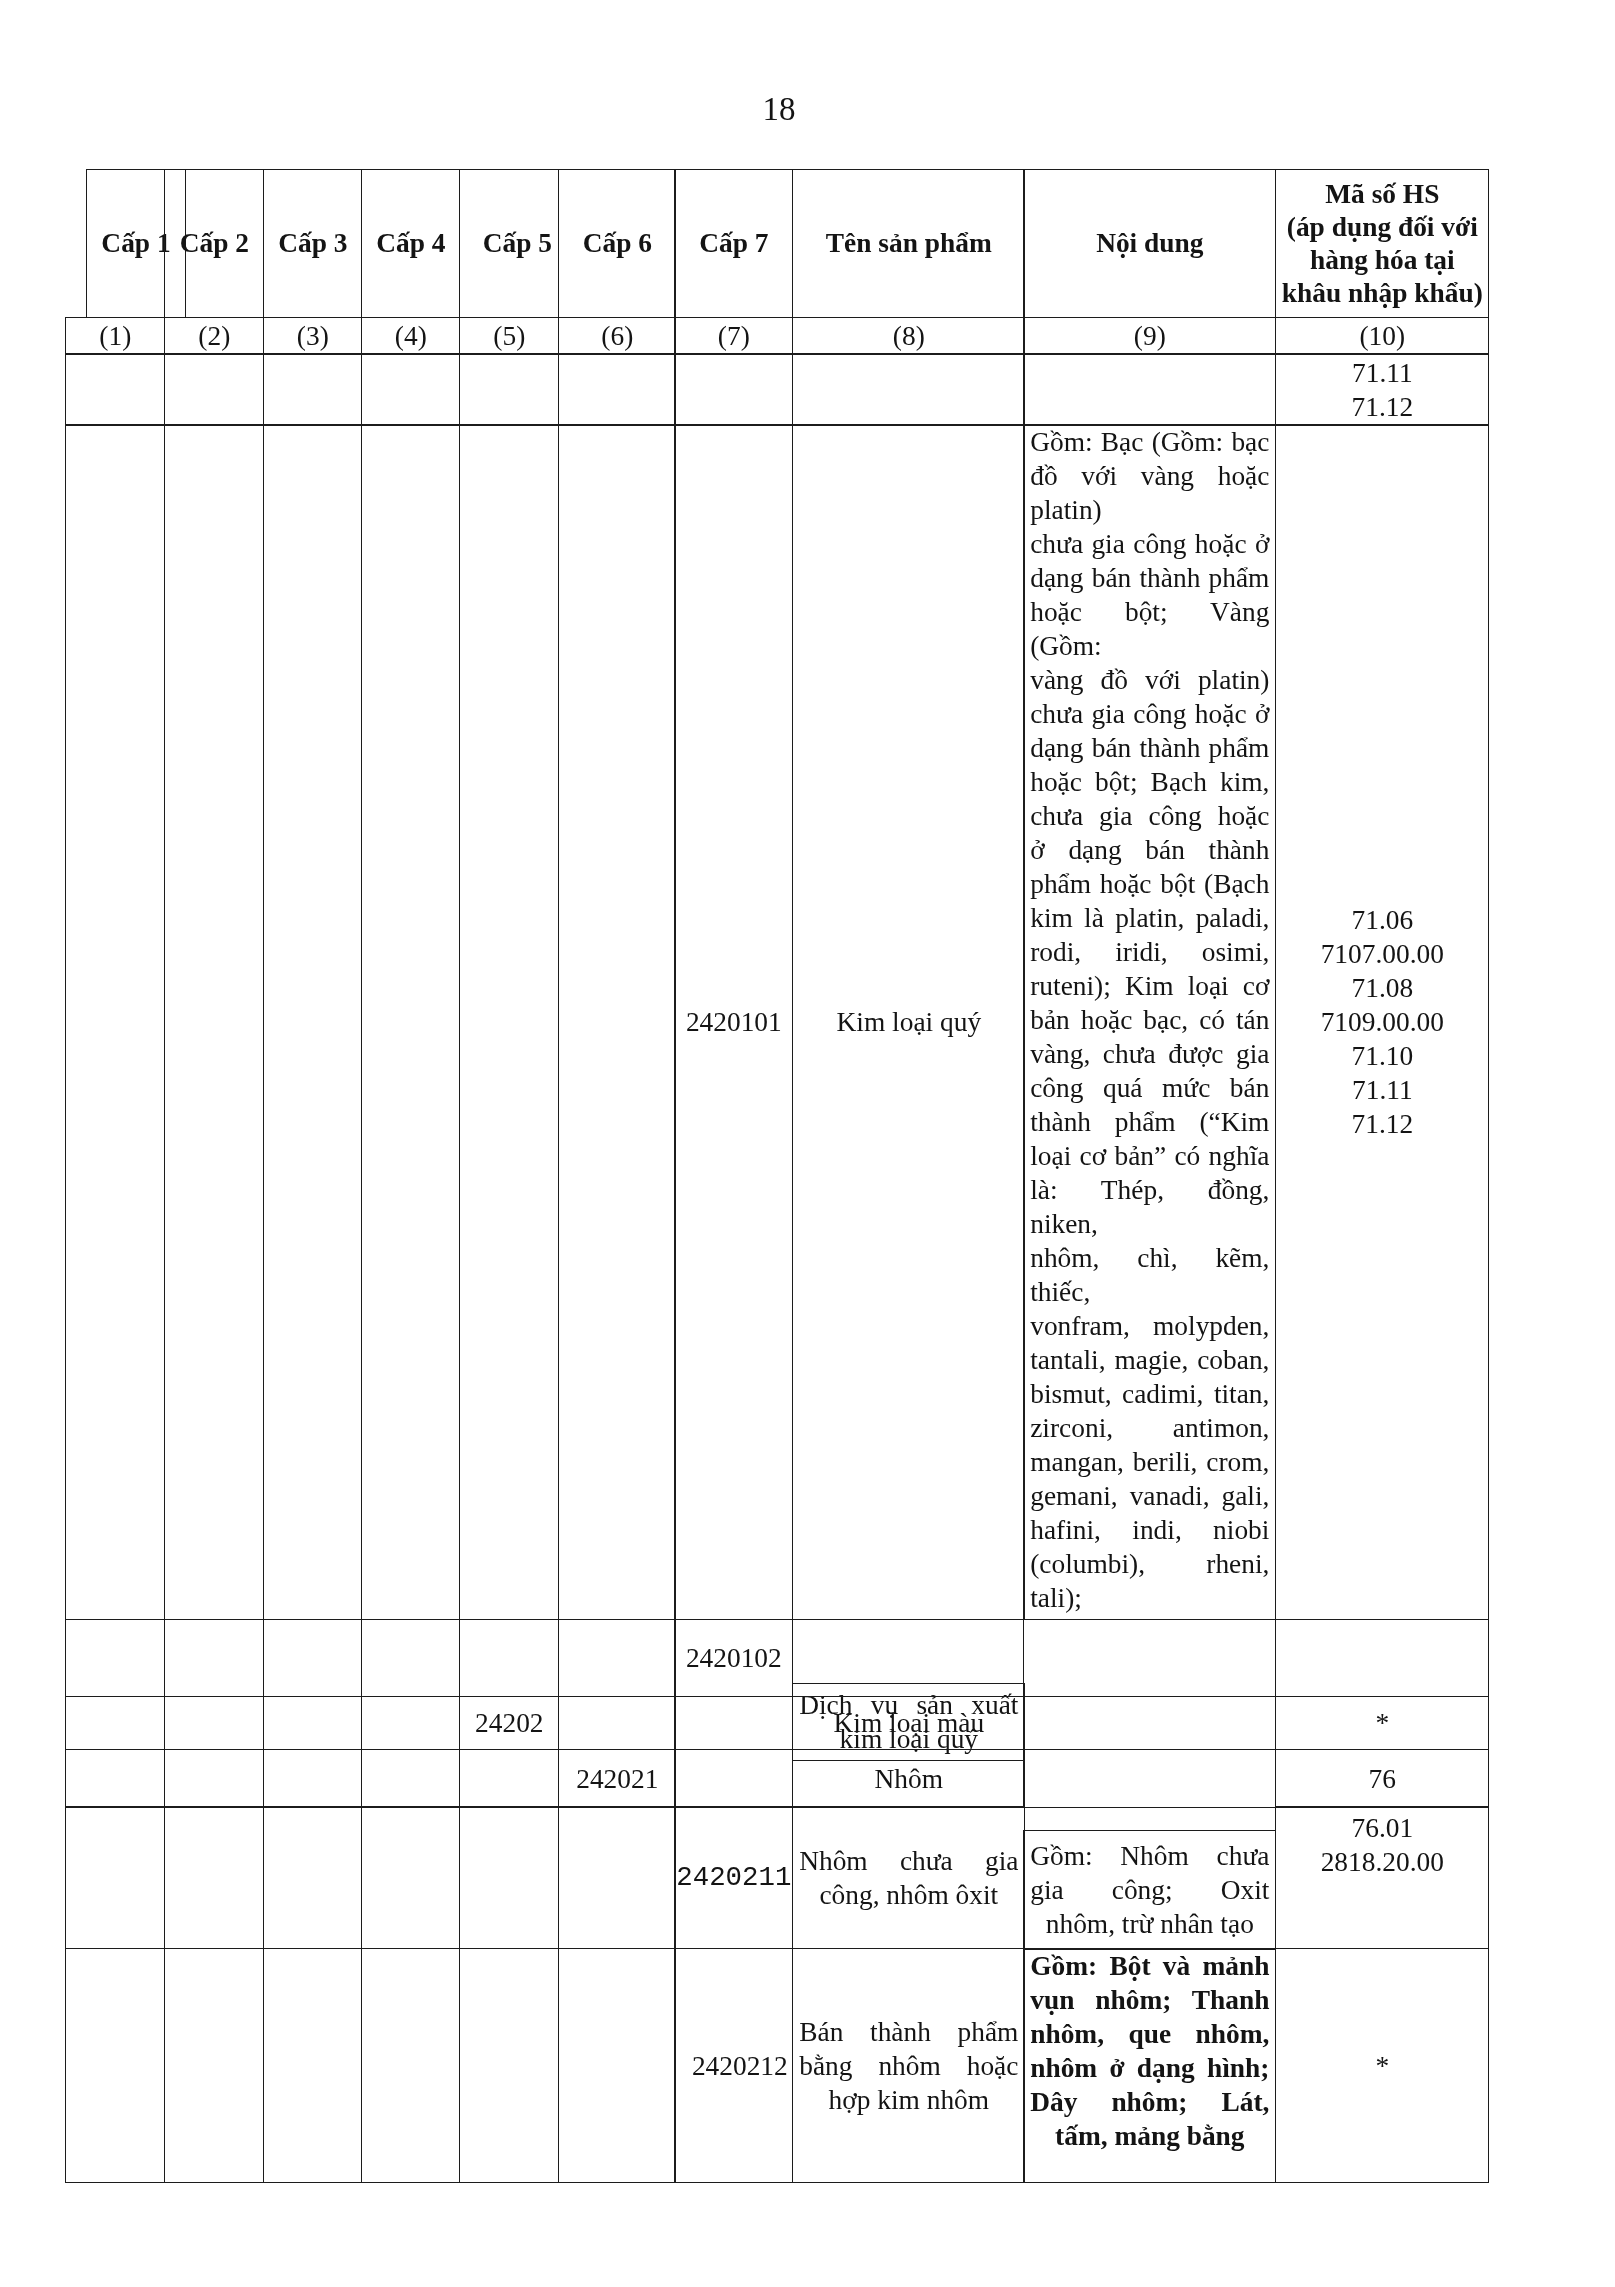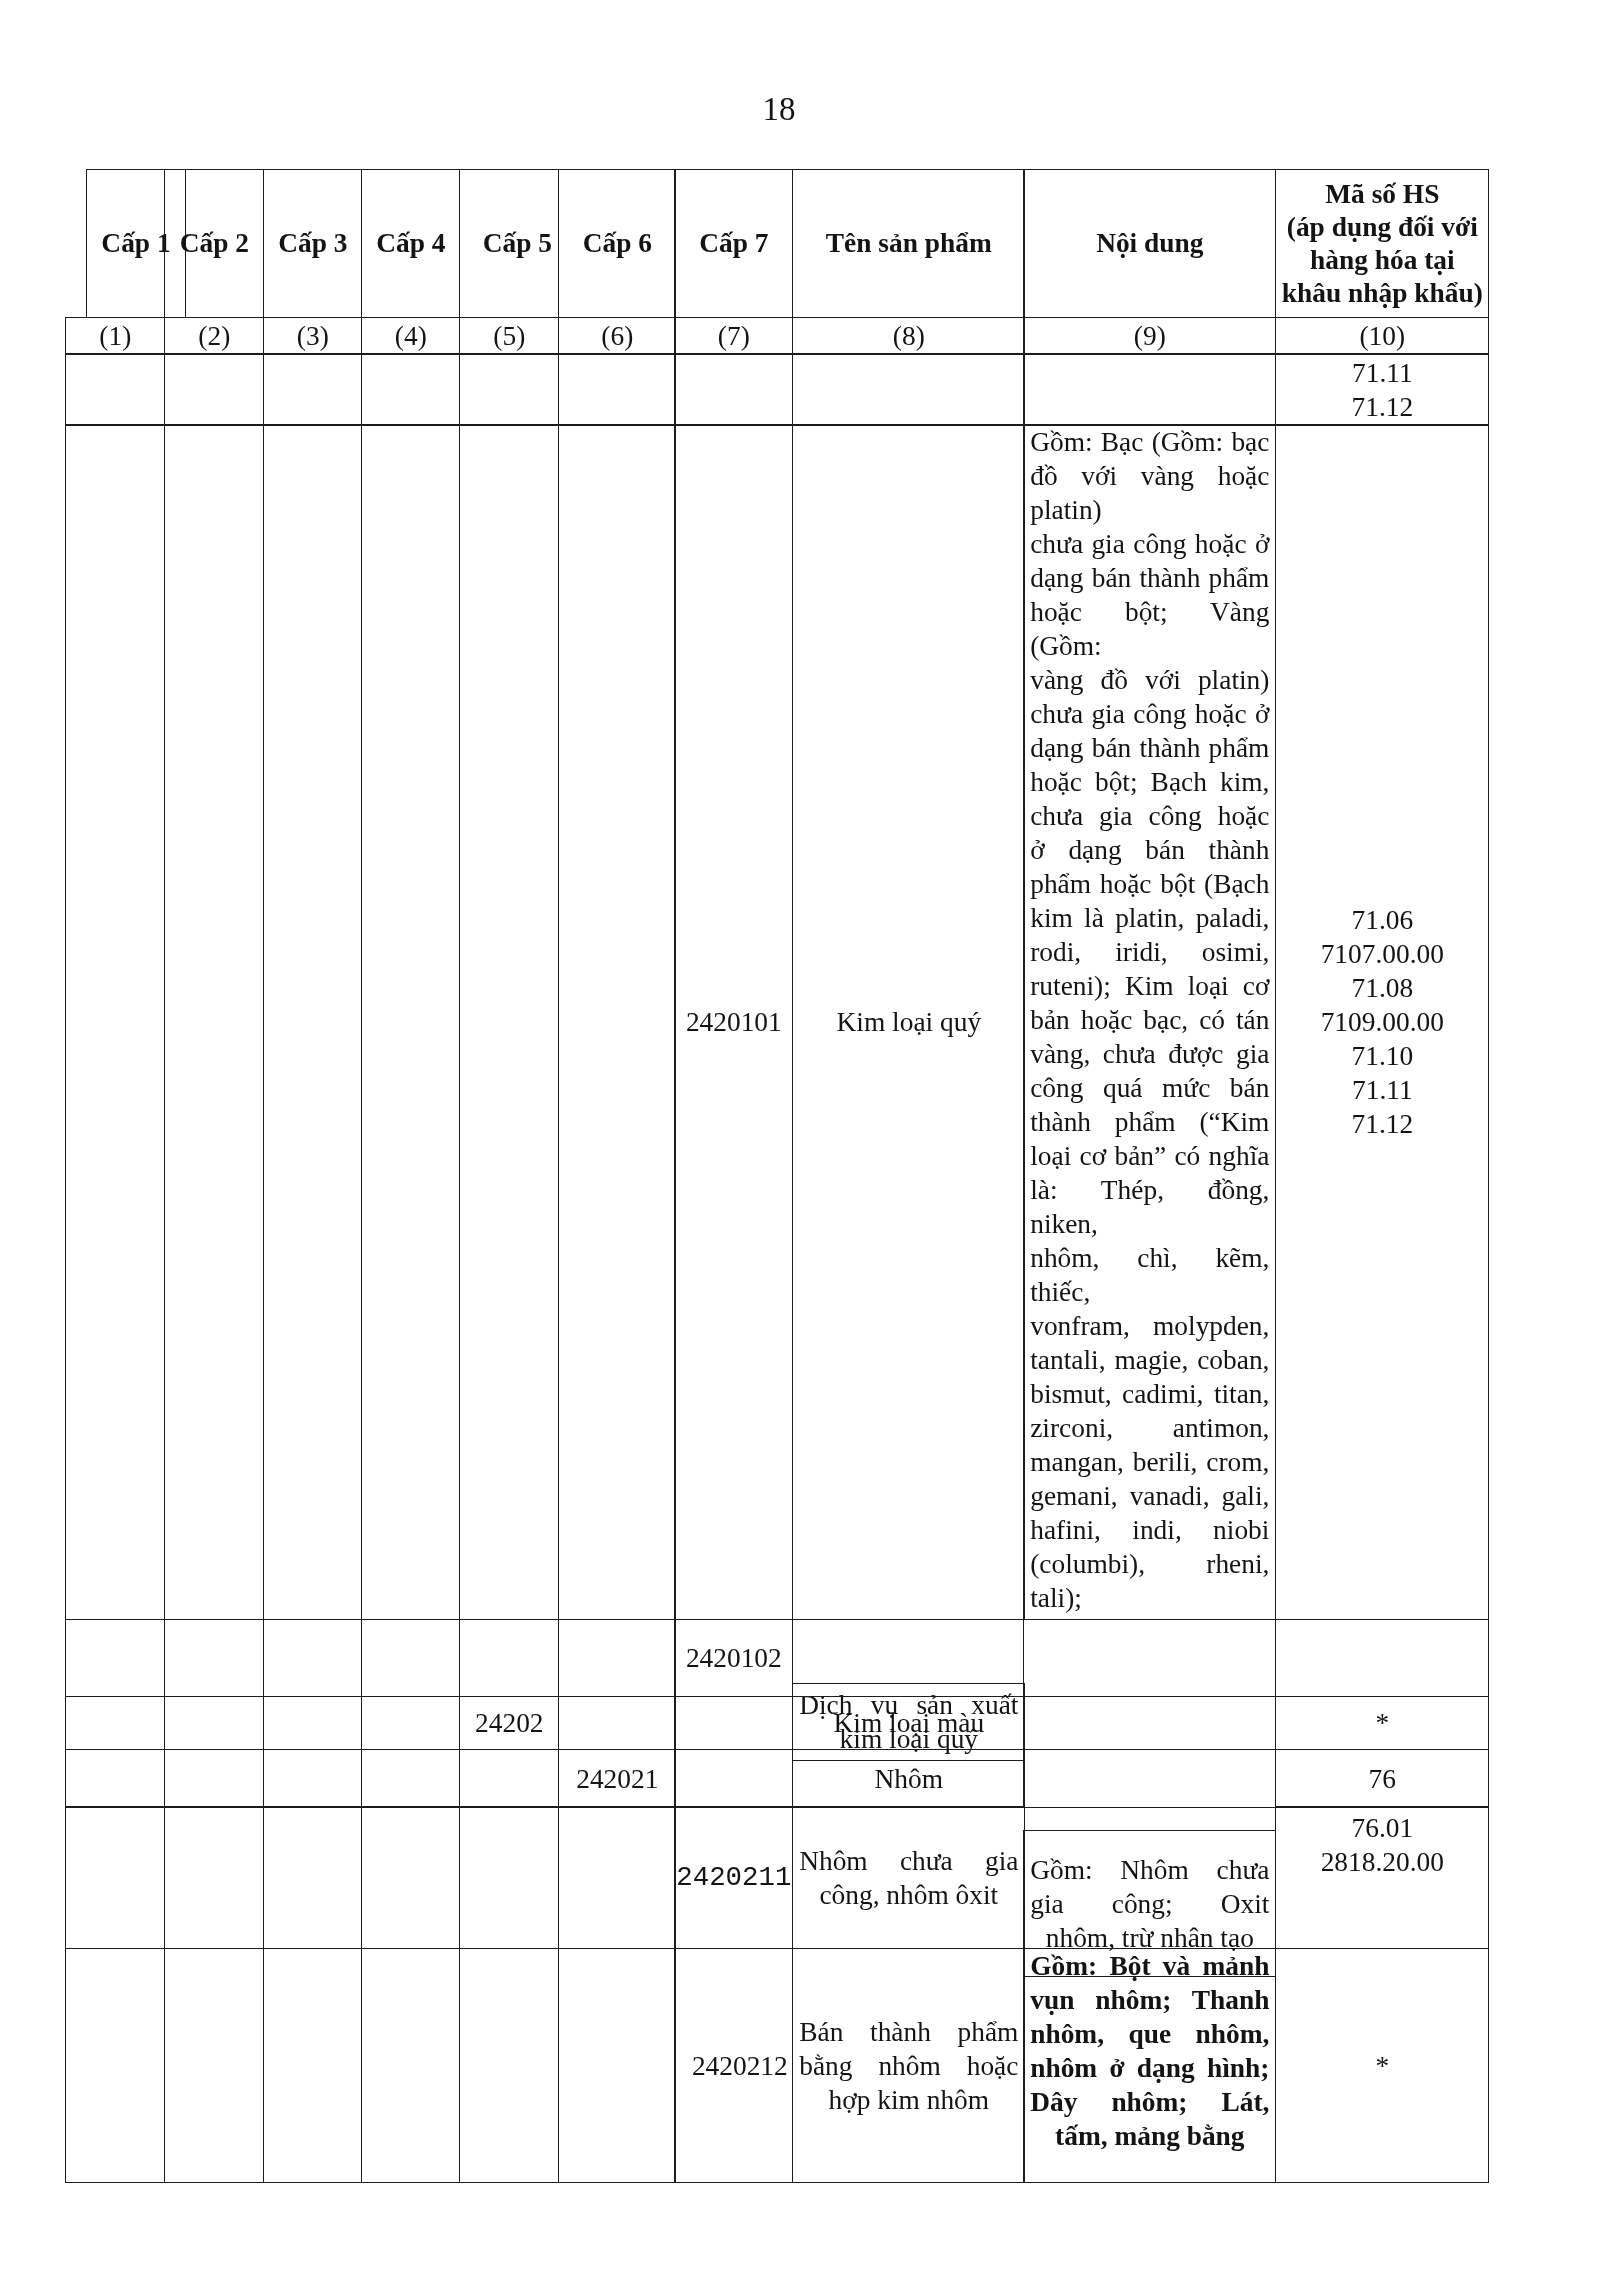--- a/index.html
+++ b/index.html
@@ -214,21 +214,21 @@
     <div class="cell" style="left: 559px; top: 1807px; width: 118px; height: 143px;"></div>
     <div class="cell" style="left: 675px; top: 1807px; width: 119px; height: 143px; font-family: Liberation Mono, monospace;">
       <div class="txt code">2420211</div>
     </div>
     <div class="cell" style="left: 793px; top: 1807px; width: 233px; height: 143px;">
       <div style="width: 100%;">
         <div class="txt j">Nhôm chưa gia</div>
         <div class="txt l">công, nhôm ôxit</div>
       </div>
     </div>
-    <div class="cell" style="left: 1024px; top: 1807px; width: 253px; height: 147px; margin-top: 23px;">
+    <div class="cell" style="left: 1024px; top: 1807px; width: 253px; height: 120px; margin-top: 23px;">
       <div style="width: 100%;">
         <div class="txt j">Gồm: Nhôm chưa</div>
         <div class="txt j">gia công; Oxit</div>
         <div class="txt l">nhôm, trừ nhân tạo</div>
       </div>
     </div>
     <div class="cell top" style="left: 1276px; top: 1807px; width: 214px; height: 143px; padding-top: 3.9px;">
       <div class="txt c">76.01
 2818.20.00</div>
     </div>

